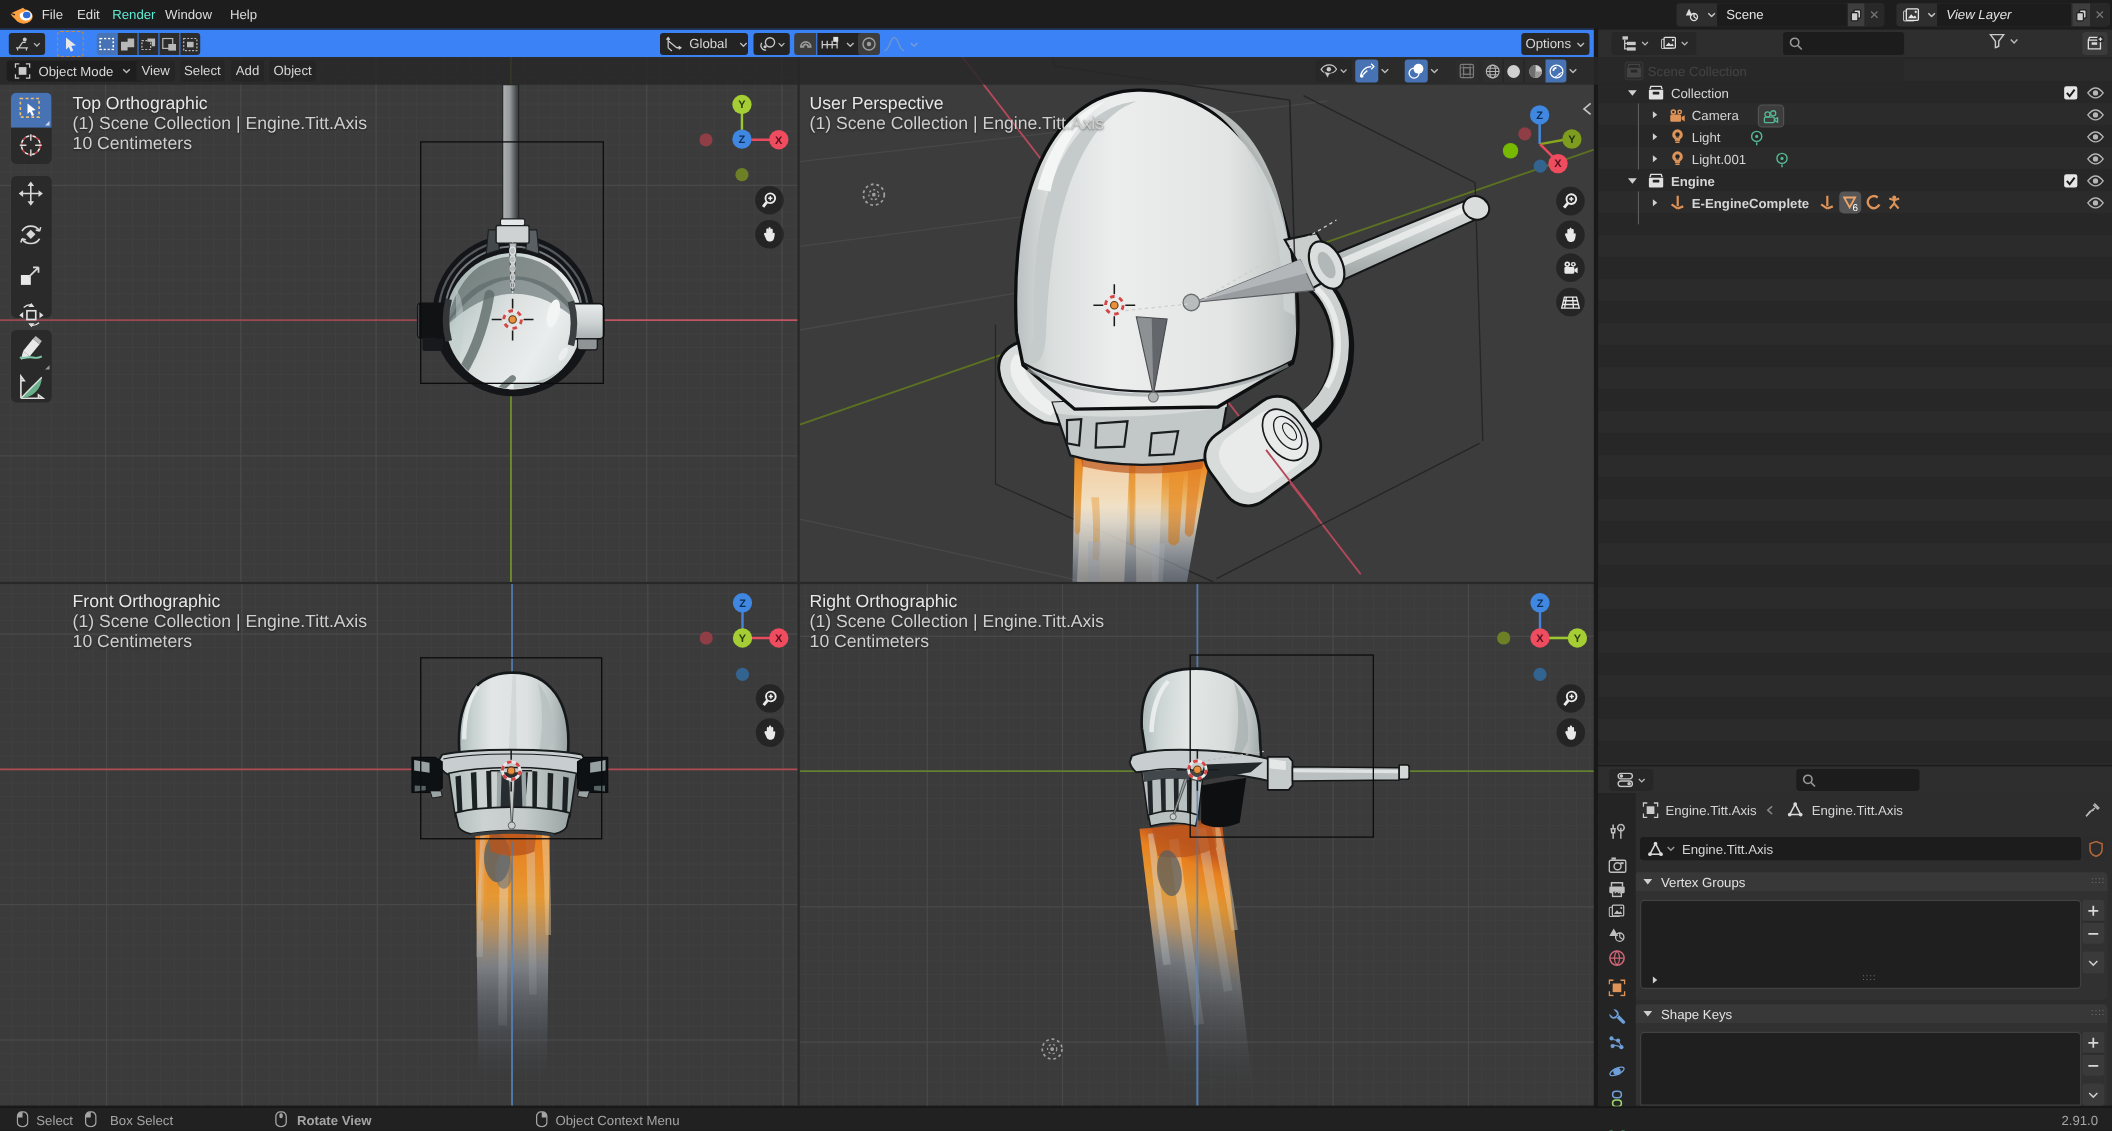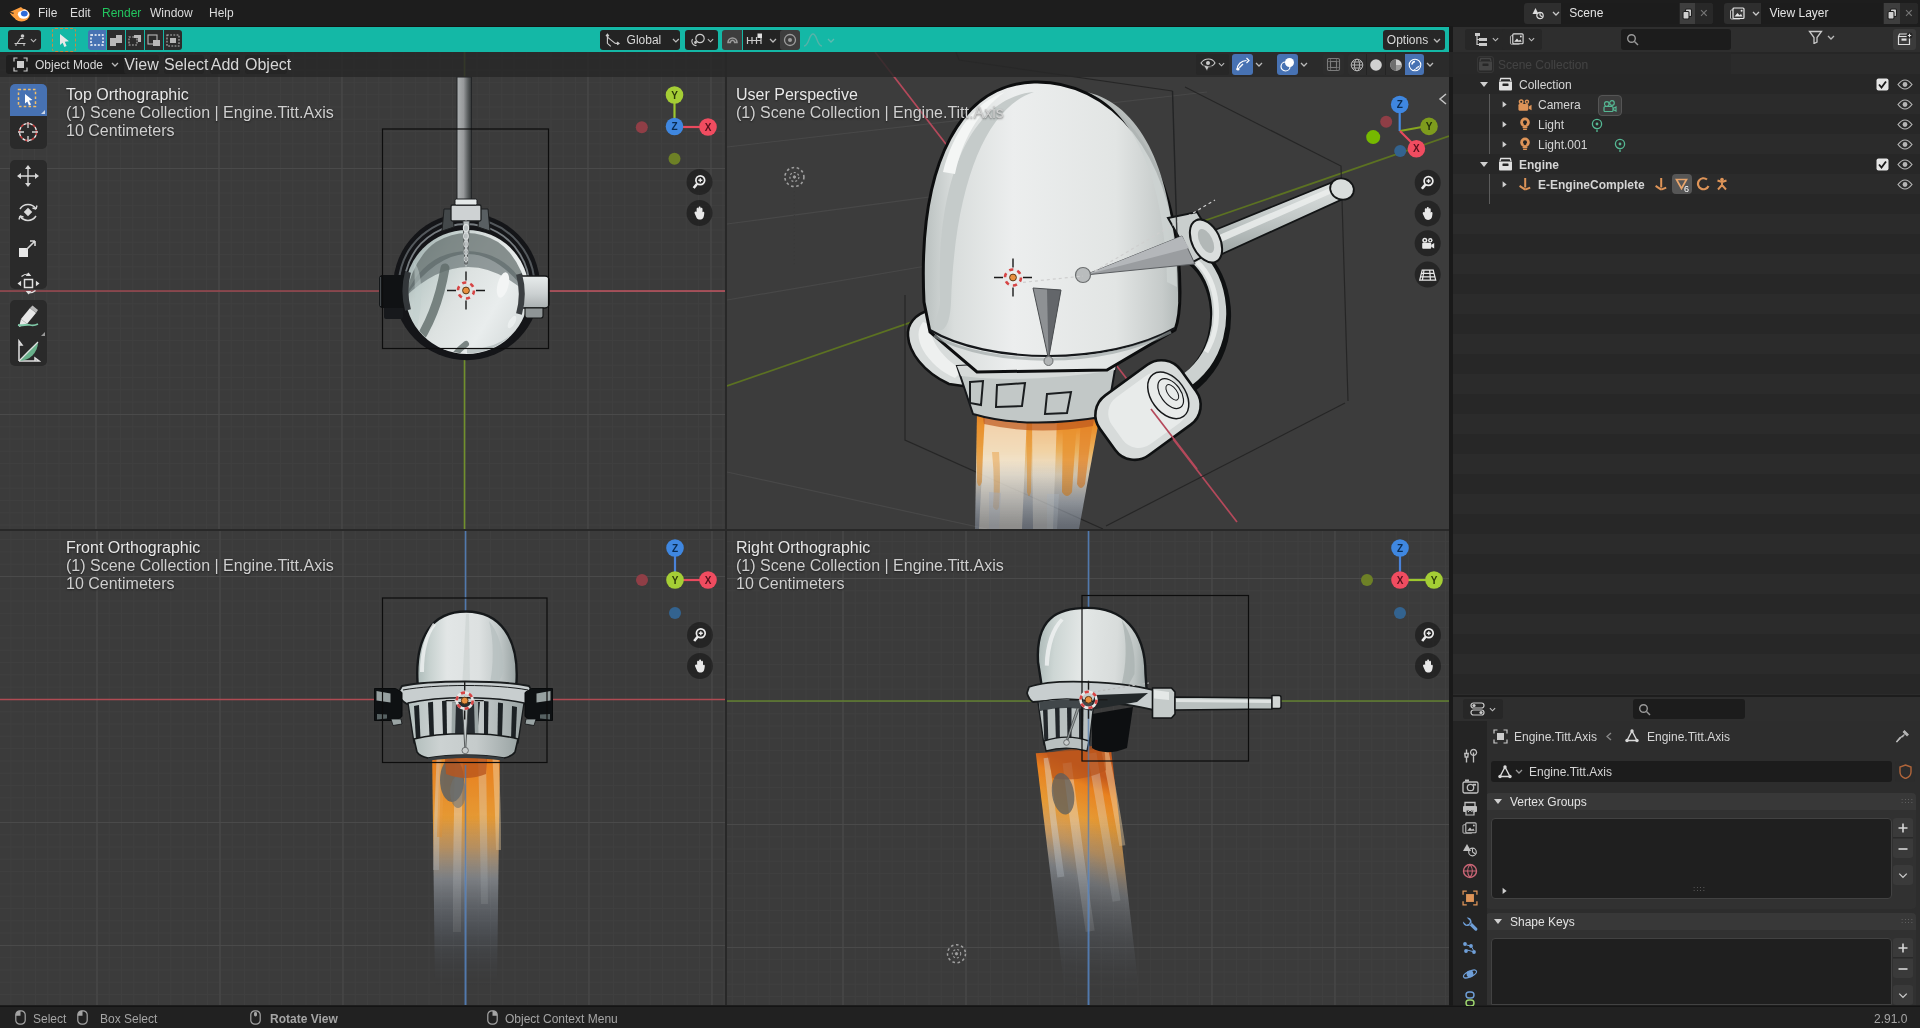--- a/index.html
+++ b/index.html
@@ -15,24 +15,24 @@
 .tab { height:26px; line-height:27px; padding:0 9px; color:#b0b0b0; font-size:11.7px; border-right:1px solid #0e0e0e; }
 .tab.active { background:#3f3f3f; color:#f2f2f2; border-radius:4px 4px 0 0; border-right:none; }
 .dbwidget { position:absolute; top:3px; height:21px; display:flex; align-items:center; background:#2e2e2e; border-radius:3px; overflow:hidden; }
 .dbwidget .icon { width:29px; height:21px; display:flex; align-items:center; justify-content:center; }
 .dbwidget .chev { width:10px; height:21px; display:flex; align-items:center; color:#ccc; }
 .dbwidget .field { height:21px; background:#1c1c1c; color:#e3e3e3; font-size:12px; line-height:21px; padding-left:8px; }
 .dbwidget .btn { width:17px; height:21px; background:#3e3e3e; display:flex; align-items:center; justify-content:center; border-left:1px solid #252525;}
 .dbwidget .xbtn { width:19px; height:21px; background:#282828; display:flex; align-items:center; justify-content:center; color:#777; font-size:11px; }
 
 
-#row2 { left:0; top:26px; width:1449px; height:26px; background:#14b8a6; border-top:1px solid #151515;}
+#row2 { left:0; top:26px; width:1449px; height:26px; background:#3b82f6; border-top:1px solid #151515;}
 
 #vphead { left:0; top:52px; width:1731px; height:25px; background:rgba(40,40,40,0.85); z-index:30; }
-.menubtn { position:absolute; top:3px; height:19px; line-height:19px; background:#252525; border-radius:3px; color:#d6d6d6; font-size:16px; text-align:center; }
+.menubtn { position:absolute; top:3px; height:19px; line-height:19px; background:#252525; border-radius:3px; color:#d6d6d6; font-size:12px; text-align:center; }
 
 
 #canvas { left:0; top:52px; width:1449px; height:953px; background:#3b3b3b; }
 .vp { position:absolute; overflow:hidden; }
 .vplabel { position:absolute; color:#e8e8e8; font-size:16px; line-height:18px; z-index:5; text-shadow:0 1px 2px rgba(0,0,0,0.5); }
 .vplabel .dim { color:#cfcfcf; }
 
 
 #rsep { left:1449px; top:26px; width:4px; height:980px; background:#191919; }
 #outliner { left:1453px; top:27px; width:467px; height:668px; background:#262626; }
@@ -132,21 +132,21 @@
     <path d="M0 -19 V -10 M0 10 V 19 M-19 0 H -10 M10 0 H 19" stroke="#1a1a1a" stroke-width="1.4"></path>
     <circle r="3.4" fill="#e98f3f" stroke="#5d3a16" stroke-width="1"></circle>
   </g>
 </defs>
 </svg>
 <div id="page">
 
   <div id="topbar" class="abs"></div>
   <div class="abs" style="left:38px;top:6px;color:#dcdcdc;font-size:12px;">File</div>
   <div class="abs" style="left:70px;top:6px;color:#dcdcdc;font-size:12px;">Edit</div>
-  <div class="abs" style="left:102px;top:6px;color:#22c55e;font-size:12px;">Render</div>
+  <div class="abs" style="left:102px;top:6px;color:#5eead4;font-size:12px;">Render</div>
   <div class="abs" style="left:150px;top:6px;color:#dcdcdc;font-size:12px;">Window</div>
   <div class="abs" style="left:209px;top:6px;color:#dcdcdc;font-size:12px;">Help</div>
   <div id="blenderlogo" class="abs" style="left:8px;top:4px;">
     <svg width="24" height="19" viewBox="0 0 24 19">
       <ellipse cx="13.5" cy="11" rx="8.2" ry="6.5" fill="#ff9f3e"></ellipse>
       <ellipse cx="15.5" cy="10.2" rx="5.6" ry="4.6" fill="#fff"></ellipse>
       <ellipse cx="16.3" cy="9.6" rx="3.4" ry="2.9" fill="#2f6bd8"></ellipse>
       <path d="M2 8 L13 3 L16 6 L7 9 Z" fill="#ff9f3e"></path>
       <path d="M1.5 8.5 C4 12.5 7 14.5 9 15.5 L6.5 10.5 Z" fill="#ff9f3e"></path>
     </svg>
@@ -181,21 +181,21 @@
           <rect x="4" y="2" width="11" height="10.5" rx="1" fill="#3a3a3a" stroke="#e8e8e8" stroke-width="1.2"></rect>
           <path d="M5.5 10.5 L8.5 7 L10.5 9.2 L12 8 L13.5 10.5 Z" fill="#e8e8e8"></path>
           <circle cx="12.6" cy="4.8" r="1" fill="#e8e8e8"></circle>
         </svg>
       </div>
     <div class="chev">
         <svg width="8" height="5" viewBox="0 0 8 5">
           <path d="M1 1 L4 4 L7 1" stroke="#c9c9c9" stroke-width="1.3" fill="none"></path>
         </svg>
       </div>
-    <div class="field" style="width:127px;">View Layer</div>
+    <div class="field" style="width:127px;font-style:italic;">View Layer</div>
     <div class="btn">
         <svg width="11" height="12" viewBox="0 0 11 12" fill="none" stroke="#1e1e1e" stroke-width="1.1">
           <rect x="3.5" y="1" width="6" height="7.5" rx="1" fill="#cfcfcf"></rect>
           <rect x="1" y="3.5" width="6" height="7.5" rx="1" fill="#cfcfcf"></rect>
         </svg>
       </div>
     <div class="xbtn">✕</div>
   </div>
 
   <div id="row2" class="abs">

